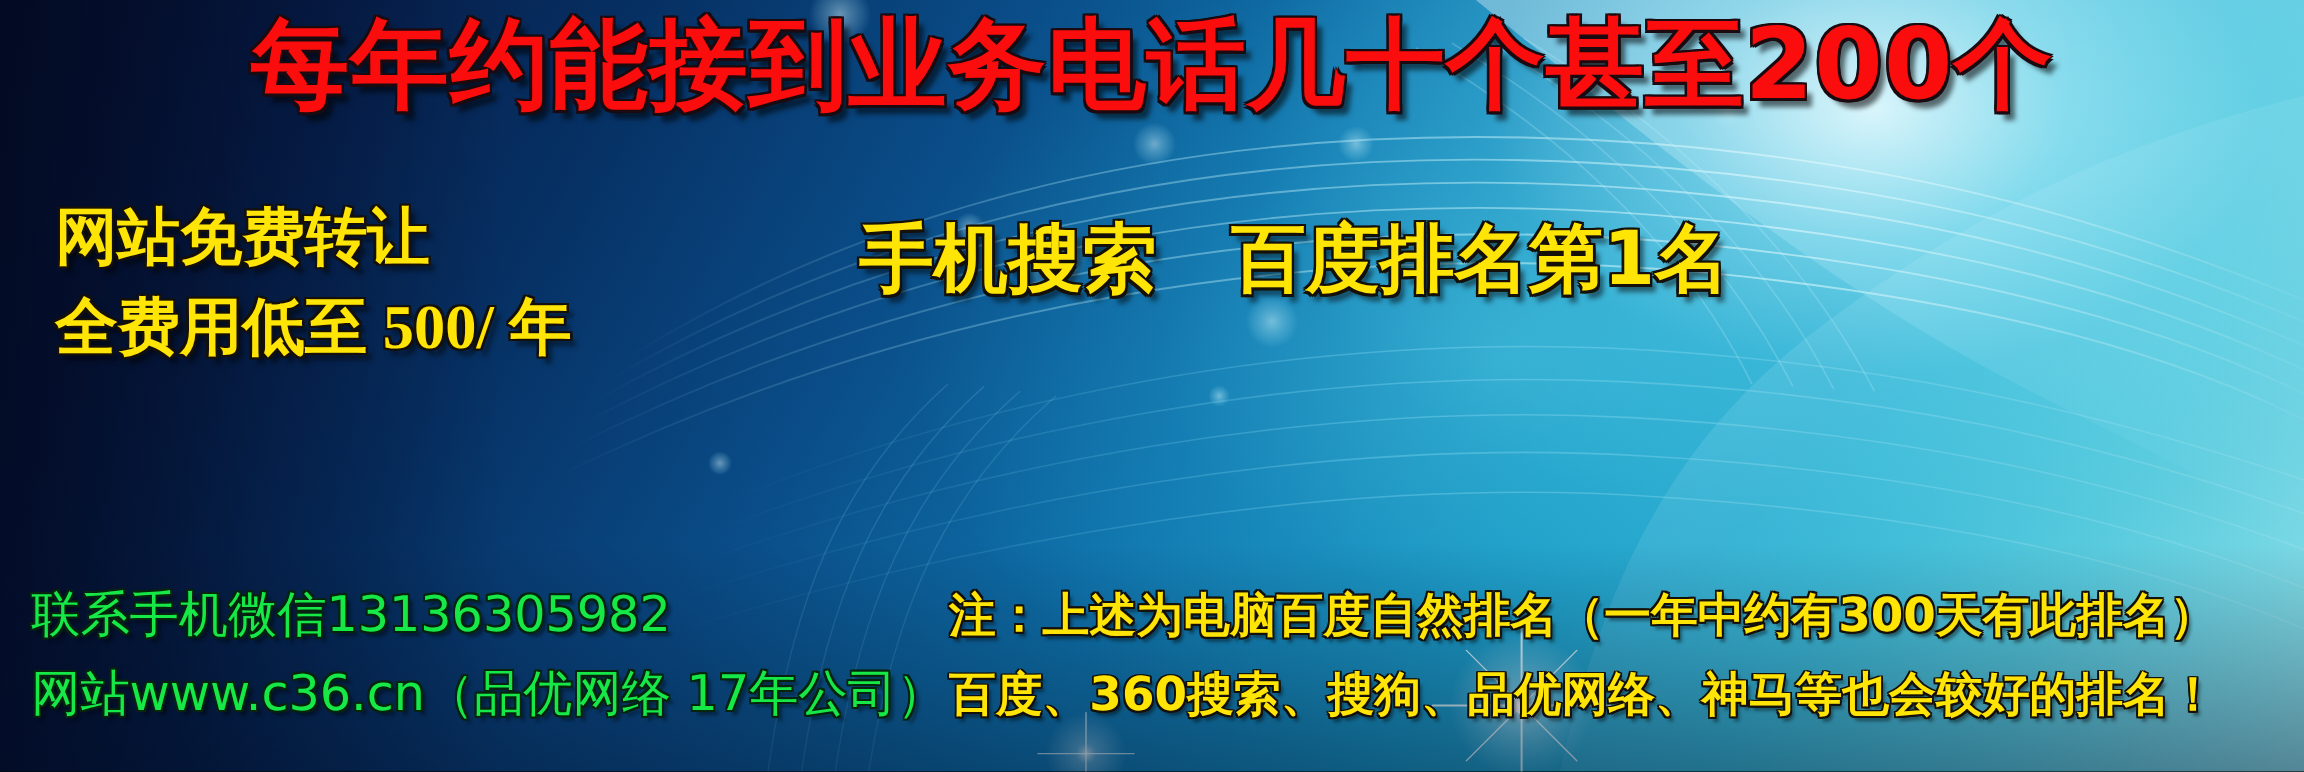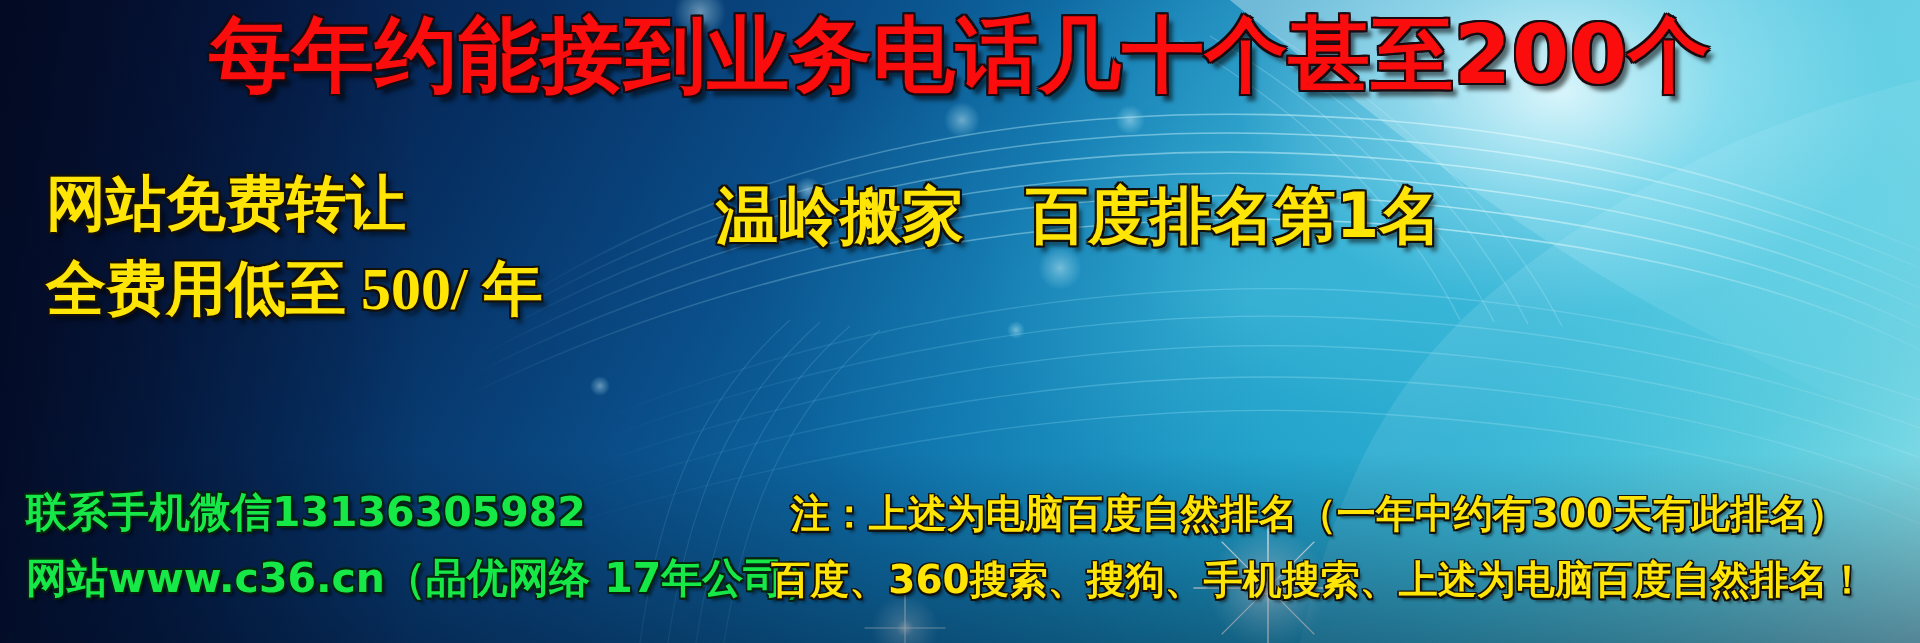--- a/index.html
+++ b/index.html
@@ -88,21 +88,21 @@
     line-height: 1;
   }
 
   .promo-left {
     left: 46px;
     top: 166px;
     width: 700px;
   }
   .promo-left .pl-line {
     color: #ffe505;
-    font-size: 60px;
+    font-size: 52px;
     font-weight: bold;
     line-height: 1.24;
     white-space: nowrap;
     text-shadow:
        2px 0 0 #15100a,
       -2px 0 0 #15100a,
        0 2px 0 #15100a,
        0 -2px 0 #15100a,
        2px 2px 0 #15100a,
       -2px 2px 0 #15100a,
@@ -138,21 +138,21 @@
   .pr-line.line2 { margin-top: 14px; padding-left: 0px; }
 
   .contact {
     left: 26px;
     top: 485px;
     width: 700px;
   }
   .contact .ct-line {
     color: #16e848;
     font-size: 41px;
-    font-weight: bold;
+    font-weight: normal;
     line-height: 1.32;
     white-space: nowrap;
     text-shadow:
        1.6px 0 0 #07240f,
       -1.6px 0 0 #07240f,
        0 1.6px 0 #07240f,
        0 -1.6px 0 #07240f,
        1.6px 1.6px 0 #07240f,
       -1.6px 1.6px 0 #07240f,
        1.6px -1.6px 0 #07240f,
@@ -291,26 +291,26 @@
   <div class="vignette-bottom"></div>
 
   <div class="layer headline">每年约能接到业务电话几十个甚至200个</div>
 
   <div class="layer promo-left">
     <div class="pl-line line1">网站免费转让</div>
     <div class="pl-line line2">全费用低至 500/ 年</div>
   </div>
 
   <div class="layer promo-right">
-    <div class="pr-line line1">温岭搬家　百度排名第1名</div>
+    <div class="pr-line line1">手机搜索　百度排名第1名</div>
   </div>
 
   <div class="layer contact">
     <div class="ct-line line1">联系手机微信13136305982</div>
     <div class="ct-line line2">网站www.c36.cn（品优网络 17年公司）</div>
   </div>
 
   <div class="layer notes">
     <div class="nt-line line1">注：上述为电脑百度自然排名（一年中约有300天有此排名）</div>
-    <div class="nt-line line2">百度、360搜索、搜狗、手机搜索、上述为电脑百度自然排名！</div>
+    <div class="nt-line line2">百度、360搜索、搜狗、品优网络、神马等也会较好的排名！</div>
   </div>
 
 </div>
 
 </body></html>

